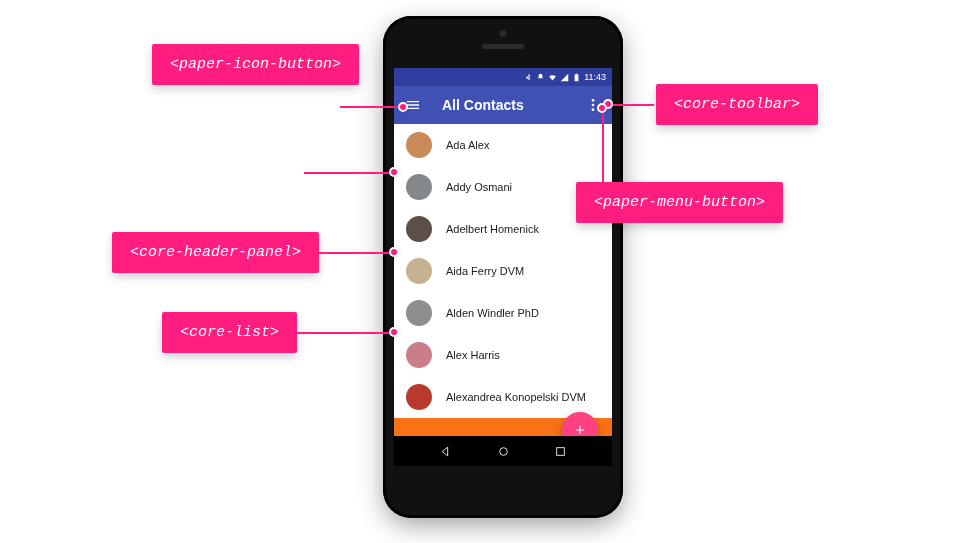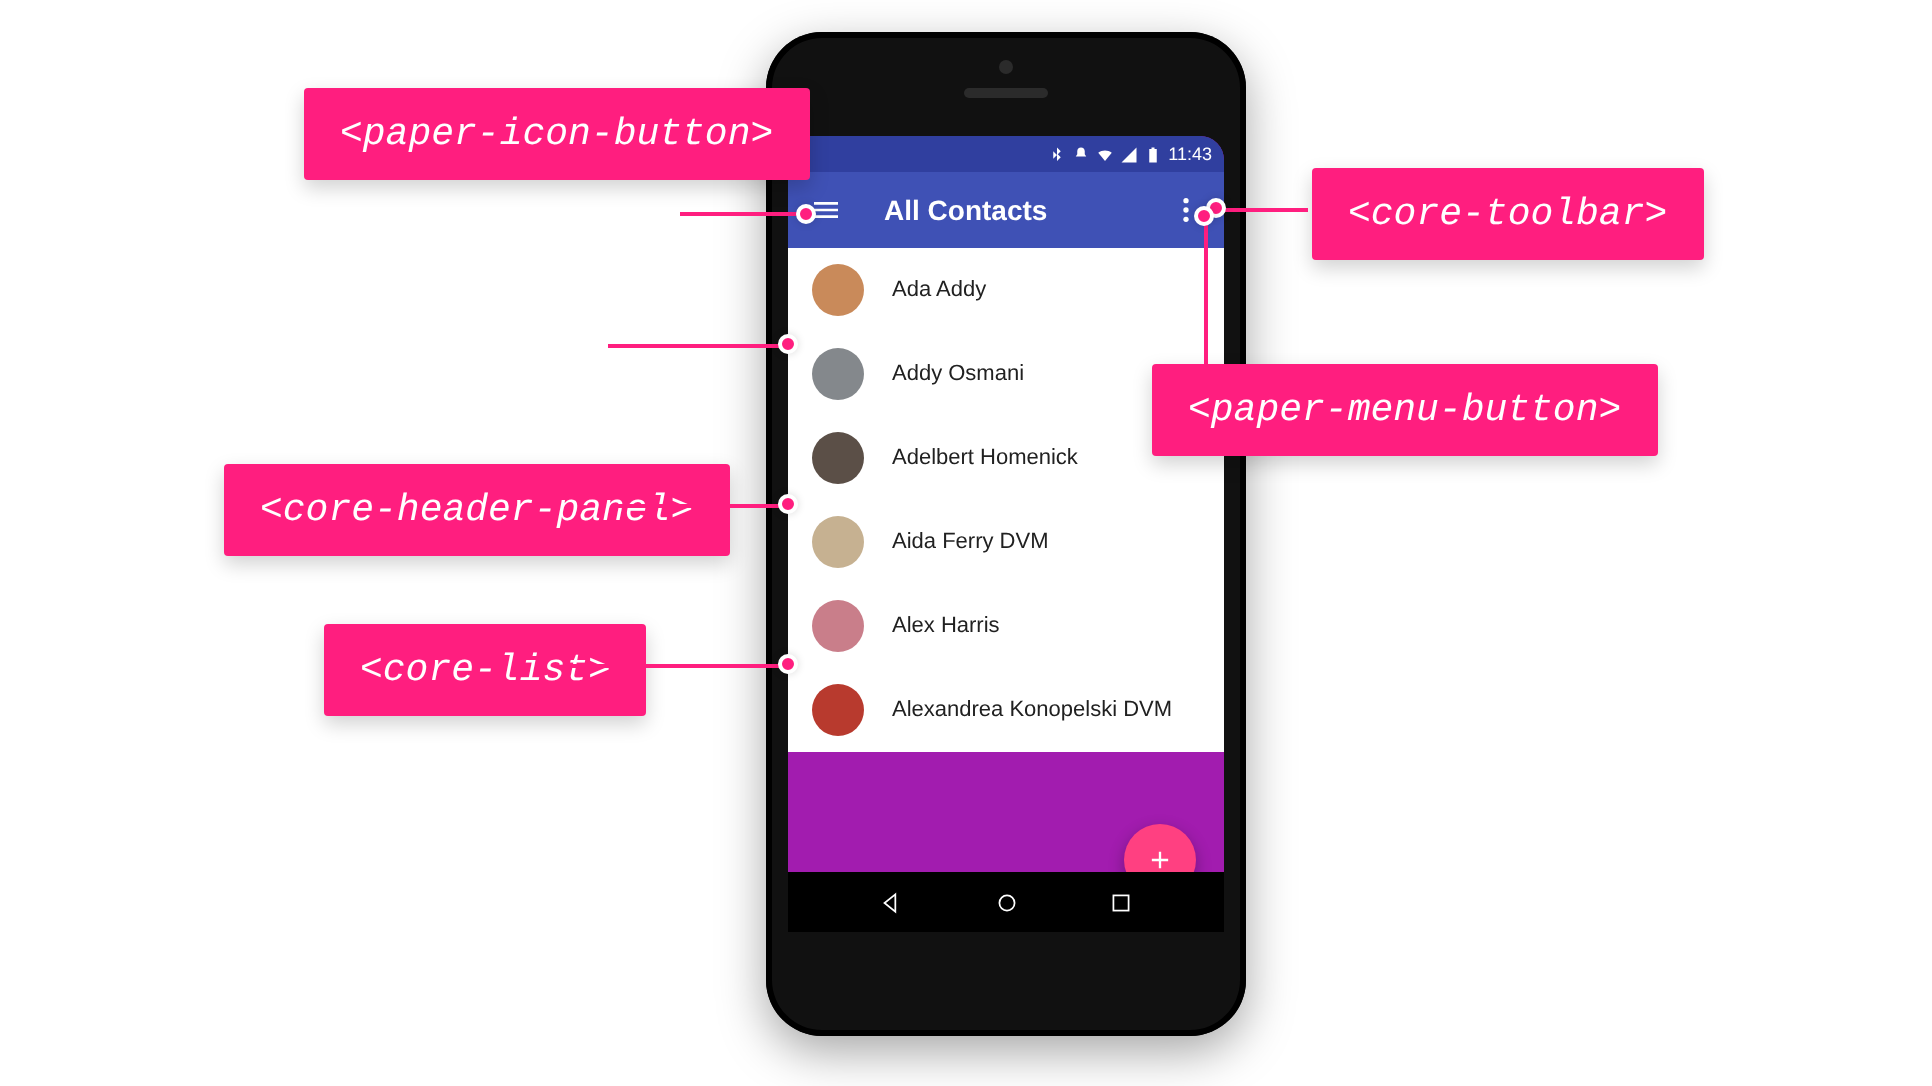--- a/index.html
+++ b/index.html
@@ -20,23 +20,23 @@
     position: absolute; top: 28px; left: 50%; transform: translateX(-50%);
     width: 42px; height: 5px; background: #2b2b2b; border-radius: 3px;
   }
   .phone-camera {
     position: absolute; top: 14px; left: 50%; transform: translateX(-50%);
     width: 7px; height: 7px; background: #2b2b2b; border-radius: 50%;
   }
   .phone-screen {
     position: absolute;
     left: 11px; right: 11px; top: 52px; bottom: 52px;
-    background: #a21caf;
+    background: #f97316;
     overflow: hidden;
-    border-radius: 12px;
+    border-radius: 0;
   }
   
   .android-nav {
     position: absolute; left: 11px; right: 11px; bottom: 52px; height: 30px;
     background: #000;
     display: flex; align-items: center; justify-content: space-evenly;
   }
   .android-nav svg { width: 13px; height: 13px; }
   .nav-back   { stroke: #fff; fill: none; stroke-width: 1.6; }
   .nav-home   { stroke: #fff; fill: none; stroke-width: 1.6; }
@@ -85,21 +85,21 @@
   }
   .fab svg { width: 14px; height: 14px; fill: #fff; }
 
   
   .callout {
     position: absolute;
     background: #ff1e7f;
     color: #fff;
     font-style: italic;
     font-family: "Courier New", monospace;
-    font-size: 19px;
+    font-size: 15px;
     padding: 12px 18px;
     border-radius: 2px;
     box-shadow: 0 4px 10px rgba(0,0,0,.18);
     white-space: nowrap;
   }
   .callout .tail {
     position: absolute;
     border: 7px solid transparent;
   }
   
@@ -165,33 +165,37 @@
               <circle cx="12" cy="5" r="2"></circle>
               <circle cx="12" cy="12" r="2"></circle>
               <circle cx="12" cy="19" r="2"></circle>
             </svg>
         </div>
       </div>
 
       <div class="list">
         <div class="row">
           <span class="avatar" style="background:#c98a5a;"></span>
-          <span>Ada Addy</span>
+          <span>Ada Alex</span>
         </div>
         <div class="row">
           <span class="avatar" style="background:#84888c;"></span>
           <span>Addy Osmani</span>
         </div>
         <div class="row">
           <span class="avatar" style="background:#5b4f47;"></span>
           <span>Adelbert Homenick</span>
         </div>
         <div class="row">
           <span class="avatar" style="background:#c6b191;"></span>
           <span>Aida Ferry DVM</span>
+        </div>
+        <div class="row">
+          <span class="avatar" style="background:#8e8e8e;"></span>
+          <span>Alden Windler PhD</span>
         </div>
         <div class="row">
           <span class="avatar" style="background:#c97e8a;"></span>
           <span>Alex Harris</span>
         </div>
         <div class="row">
           <span class="avatar" style="background:#b83a2e;"></span>
           <span>Alexandrea Konopelski DVM</span>
         </div>
       </div>

